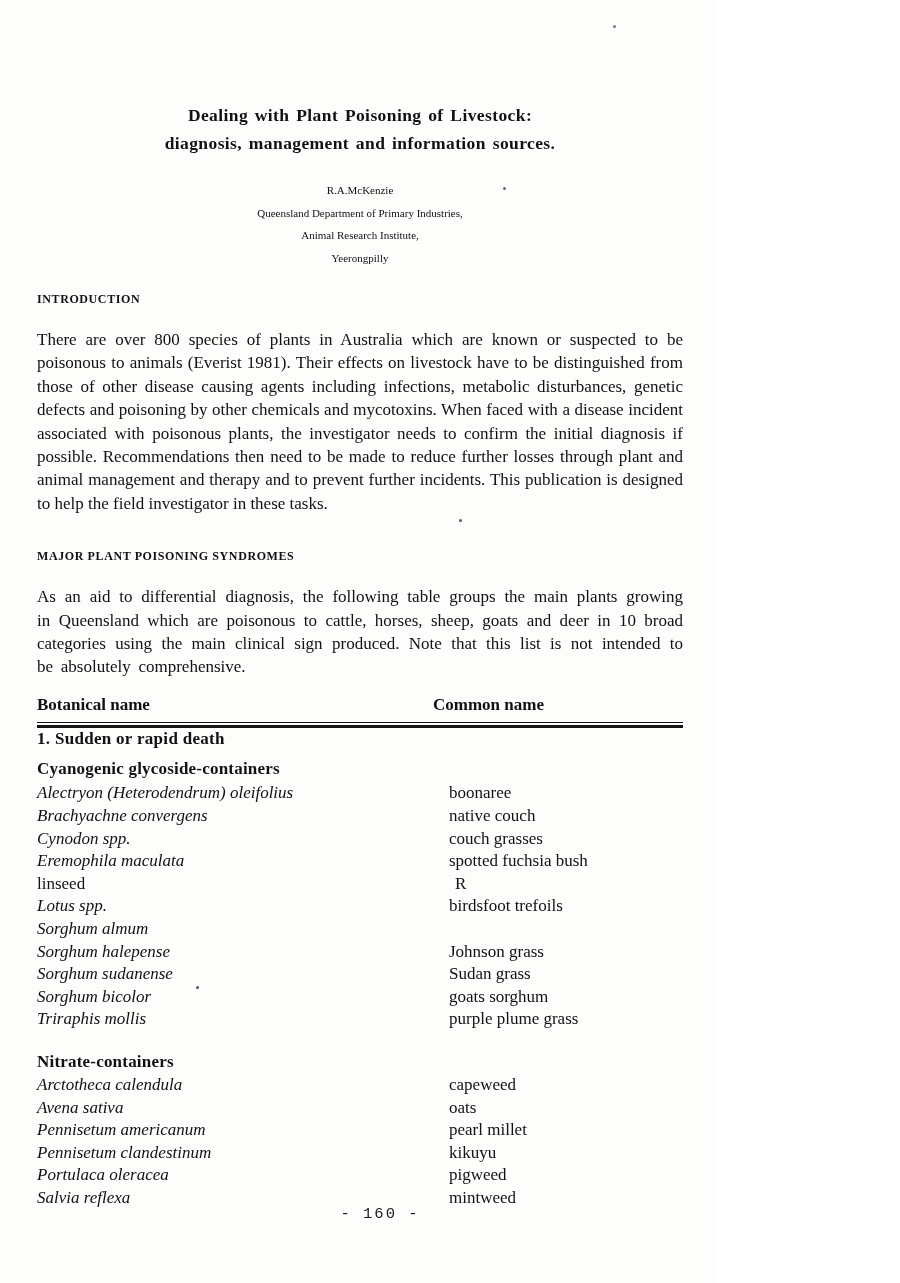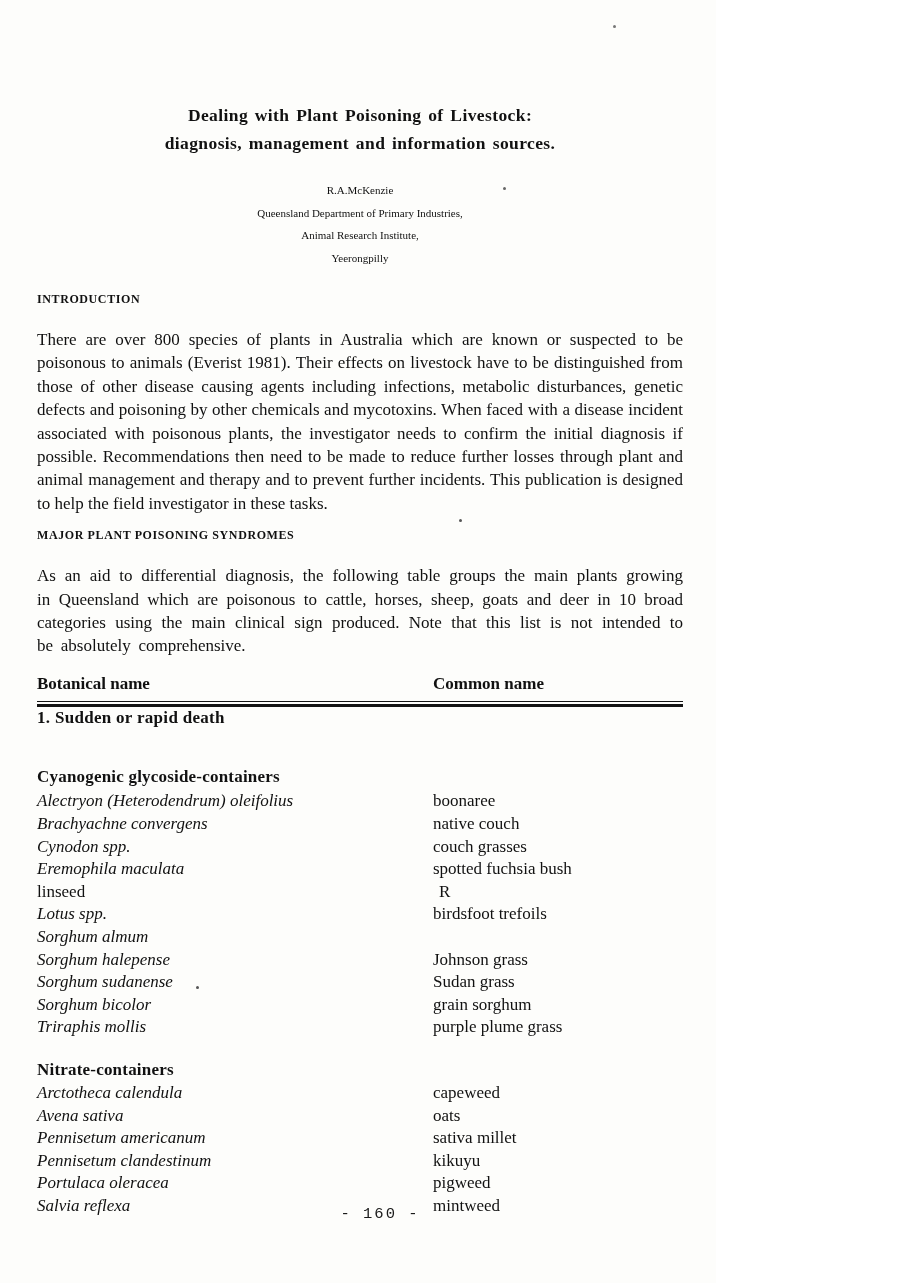--- a/index.html
+++ b/index.html
@@ -30,21 +30,21 @@
     font-size:11px;
     line-height:22.5px;
   }
   .sec-heading {
     font-weight:bold;
     font-size:12px;
     letter-spacing:0.6px;
     line-height:24px;
   }
   .sec-heading.first { margin-top:18px; }
-  .sec-heading.second { margin-top:8px; }
+  .sec-heading.second { margin-top:29px; }
   .para {
     margin-top:17px;
     text-align:justify;
     line-height:23.4px;
   }
   .para.second { word-spacing:3.5px; }
 
   .ptable { margin-top:16px; }
   .thead {
     display:grid;
@@ -59,26 +59,27 @@
     margin-top:1px;
     font-weight:bold;
     line-height:20px;
     letter-spacing:0.3px;
   }
   .tgroup .subheading {
     font-weight:bold;
     line-height:20px;
     letter-spacing:0.2px;
   }
-  .tgroup.g0 .subheading { margin-top:39px; margin-bottom:3px; }
+  .tgroup.g0 .subheading { margin-top:10px; margin-bottom:3px; }
   .tgroup.g1 .subheading { margin-top:21px; margin-bottom:2px; }
   .trow {
     display:grid;
     grid-template-columns:396px 300px 1fr;
     line-height:22.6px;
+    gap:16px;
   }
   .botanical { font-style:italic; }
   .animal-cell { padding-left:6px; }
 
   .page-number {
     position:absolute;
     top:1205px; left:0; width:830px;
     text-align:center;
     font-family:"Liberation Mono","DejaVu Sans Mono",monospace;
     font-size:15.5px;
@@ -176,21 +177,21 @@
               <span class="common-cell">Johnson grass</span>
               <span class="animal-cell">R</span>
             </div>
             <div class="trow">
               <span class="botanical">Sorghum sudanense</span>
               <span class="common-cell">Sudan grass</span>
               <span class="animal-cell">R</span>
             </div>
             <div class="trow">
               <span class="botanical">Sorghum bicolor</span>
-              <span class="common-cell">grain sorghum</span>
+              <span class="common-cell">goats sorghum</span>
               <span class="animal-cell">R</span>
             </div>
             <div class="trow">
               <span class="botanical">Triraphis mollis</span>
               <span class="common-cell">purple plume grass</span>
               <span class="animal-cell">R</span>
             </div>
           </div>
           <div class="tgroup g1">
             <div class="subheading">Nitrate-containers</div>
@@ -199,21 +200,21 @@
               <span class="common-cell">capeweed</span>
               <span class="animal-cell">R</span>
             </div>
             <div class="trow">
               <span class="botanical">Avena sativa</span>
               <span class="common-cell">oats</span>
               <span class="animal-cell">R</span>
             </div>
             <div class="trow">
               <span class="botanical">Pennisetum americanum</span>
-              <span class="common-cell">sativa millet</span>
+              <span class="common-cell">pearl millet</span>
               <span class="animal-cell">R</span>
             </div>
             <div class="trow">
               <span class="botanical">Pennisetum clandestinum</span>
               <span class="common-cell">kikuyu</span>
               <span class="animal-cell">R</span>
             </div>
             <div class="trow">
               <span class="botanical">Portulaca oleracea</span>
               <span class="common-cell">pigweed</span>

